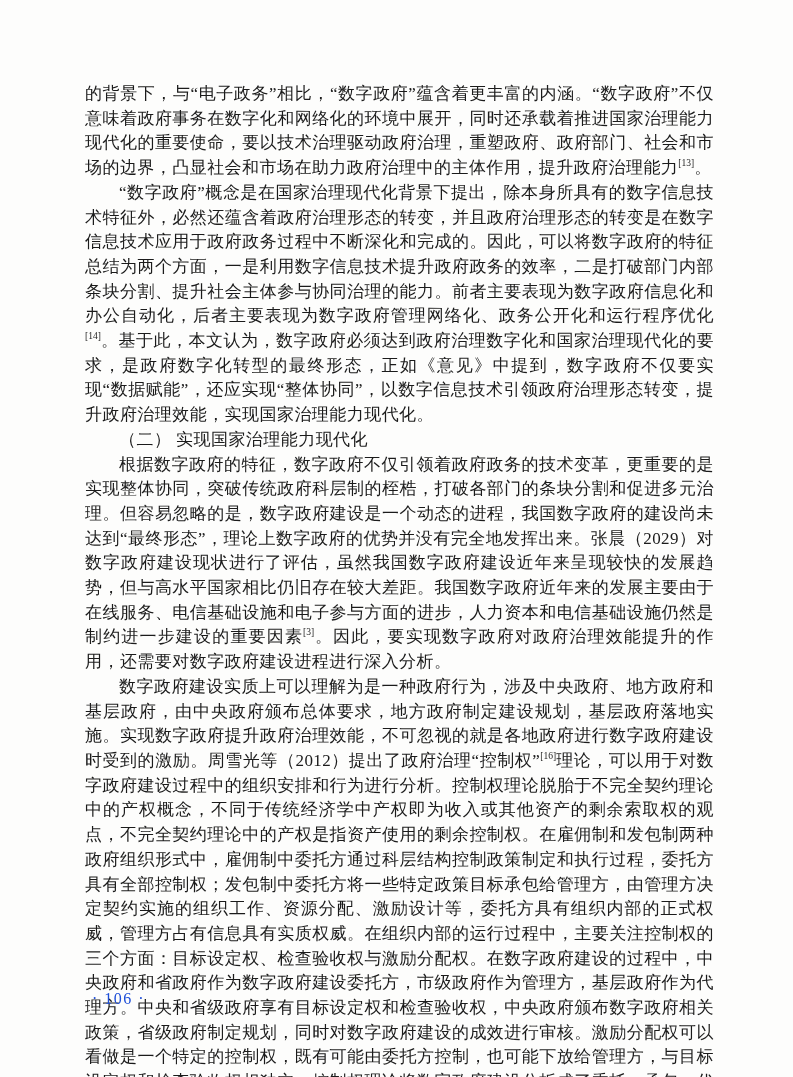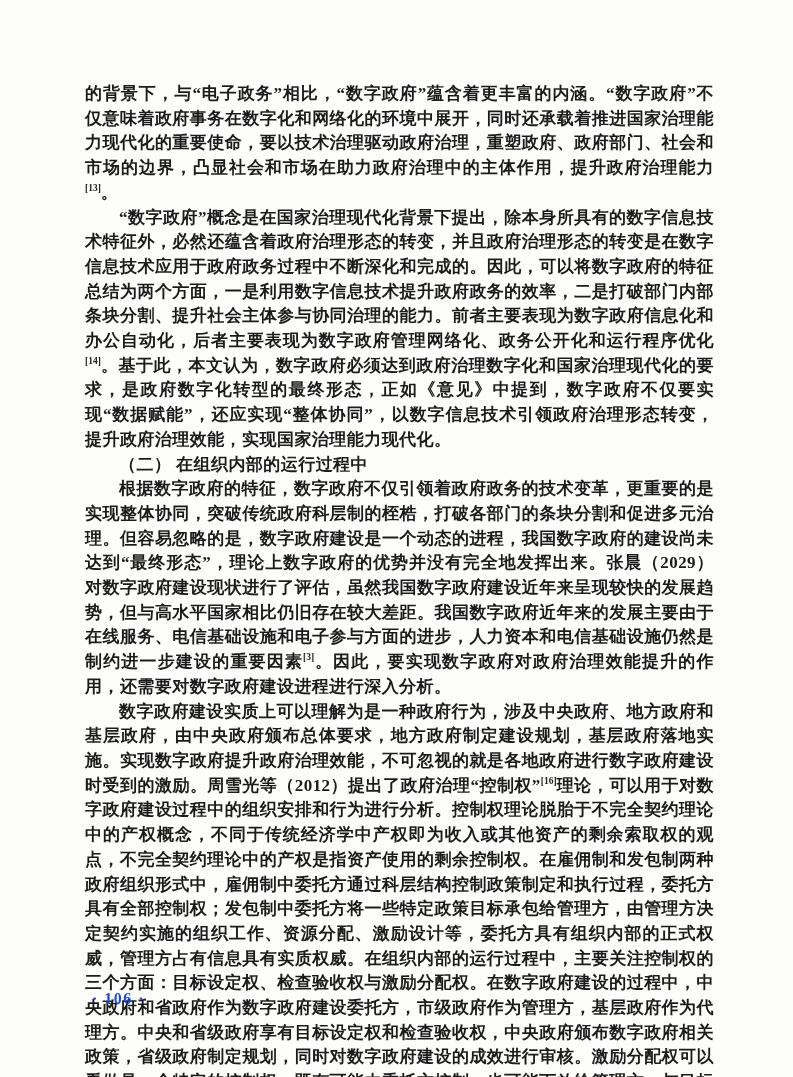--- a/index.html
+++ b/index.html
@@ -9,21 +9,20 @@
   }
   .page {
     position: relative;
     width: 793px;
     height: 1077px;
     background: #fdfdfc;
     overflow: hidden;
     font-family: "Liberation Serif", "DejaVu Serif", serif;
     color: #1b1b1b;
     box-sizing: border-box;
-    font-weight: bold;
   }
   .text-block {
     position: absolute;
     left: 85px;
     top: 82px;
     width: 629px;
     font-size: 17px;
     line-height: 24.7px;
     text-align: justify;
     text-justify: inter-ideograph;
@@ -55,21 +54,21 @@
 </head>
 <body>
 
 <div class="page">
   <div class="text-block">
 
     <p class="para no-indent"><span>的背景下，与“电子政务”相比，“数字政府”蕴含着更丰富的内涵。“数字政府”不仅意味着政府事务在数字化和网络化的环境中展开，同时还承载着推进国家治理能力现代化的重要使命，要以技术治理驱动政府治理，重塑政府、政府部门、社会和市场的边界，凸显社会和市场在助力政府治理中的主体作用，提升政府治理能力</span><sup class="ref">[13]</sup><span>。</span></p>
 
     <p class="para"><span>“数字政府”概念是在国家治理现代化背景下提出，除本身所具有的数字信息技术特征外，必然还蕴含着政府治理形态的转变，并且政府治理形态的转变是在数字信息技术应用于政府政务过程中不断深化和完成的。因此，可以将数字政府的特征总结为两个方面，一是利用数字信息技术提升政府政务的效率，二是打破部门内部条块分割、提升社会主体参与协同治理的能力。前者主要表现为数字政府信息化和办公自动化，后者主要表现为数字政府管理网络化、政务公开化和运行程序优化</span><sup class="ref">[14]</sup><span>。基于此，本文认为，数字政府必须达到政府治理数字化和国家治理现代化的要求，是政府数字化转型的最终形态，正如《意见》中提到，数字政府不仅要实现“数据赋能”，还应实现“整体协同”，以数字信息技术引领政府治理形态转变，提升政府治理效能，实现国家治理能力现代化。</span></p>
 
-    <p class="para">（二） 在组织内部的运行过程中</p>
+    <p class="para">（二） 实现国家治理能力现代化</p>
 
     <p class="para"><span>根据数字政府的特征，数字政府不仅引领着政府政务的技术变革，更重要的是实现整体协同，突破传统政府科层制的桎梏，打破各部门的条块分割和促进多元治理。但容易忽略的是，数字政府建设是一个动态的进程，我国数字政府的建设尚未达到“最终形态”，理论上数字政府的优势并没有完全地发挥出来。张晨（2029）对数字政府建设现状进行了评估，虽然我国数字政府建设近年来呈现较快的发展趋势，但与高水平国家相比仍旧存在较大差距。我国数字政府近年来的发展主要由于在线服务、电信基础设施和电子参与方面的进步，人力资本和电信基础设施仍然是制约进一步建设的重要因素</span><sup class="ref">[3]</sup><span>。因此，要实现数字政府对政府治理效能提升的作用，还需要对数字政府建设进程进行深入分析。</span></p>
 
     <p class="para"><span>数字政府建设实质上可以理解为是一种政府行为，涉及中央政府、地方政府和基层政府，由中央政府颁布总体要求，地方政府制定建设规划，基层政府落地实施。实现数字政府提升政府治理效能，不可忽视的就是各地政府进行数字政府建设时受到的激励。周雪光等（2012）提出了政府治理“控制权”</span><sup class="ref">[16]</sup><span>理论，可以用于对数字政府建设过程中的组织安排和行为进行分析。控制权理论脱胎于不完全契约理论中的产权概念，不同于传统经济学中产权即为收入或其他资产的剩余索取权的观点，不完全契约理论中的产权是指资产使用的剩余控制权。在雇佣制和发包制两种政府组织形式中，雇佣制中委托方通过科层结构控制政策制定和执行过程，委托方具有全部控制权；发包制中委托方将一些特定政策目标承包给管理方，由管理方决定契约实施的组织工作、资源分配、激励设计等，委托方具有组织内部的正式权威，管理方占有信息具有实质权威。在组织内部的运行过程中，主要关注控制权的三个方面：目标设定权、检查验收权与激励分配权。在数字政府建设的过程中，中央政府和省政府作为数字政府建设委托方，市级政府作为管理方，基层政府作为代理方。中央和省级政府享有目标设定权和检查验收权，中央政府颁布数字政府相关政策，省级政府制定规划，同时对数字政府建设的成效进行审核。激励分配权可以看做是一个特定的控制权，既有可能由委托方控制，也可能下放给管理方，与目标设定权和检查验收权相独立。控制权理论将数字政府建设分拆成了委托、承包、代理的流程，提供了一个解读数字政府建设组织框架和政府行为的方法，其中需要注意两个方面，一是各级政府所扮演的角色对应着控制权的分配，二是激励分配权的归属独立于其他控制权，由具体的制度安排决定 。理想情况的治理模式的控制权通常清晰明了，并且能够很好地行使激励分配权，</span></p>
 
   </div>
 
   <div class="footer-pageno">· 106 ·</div>
 </div>
 

